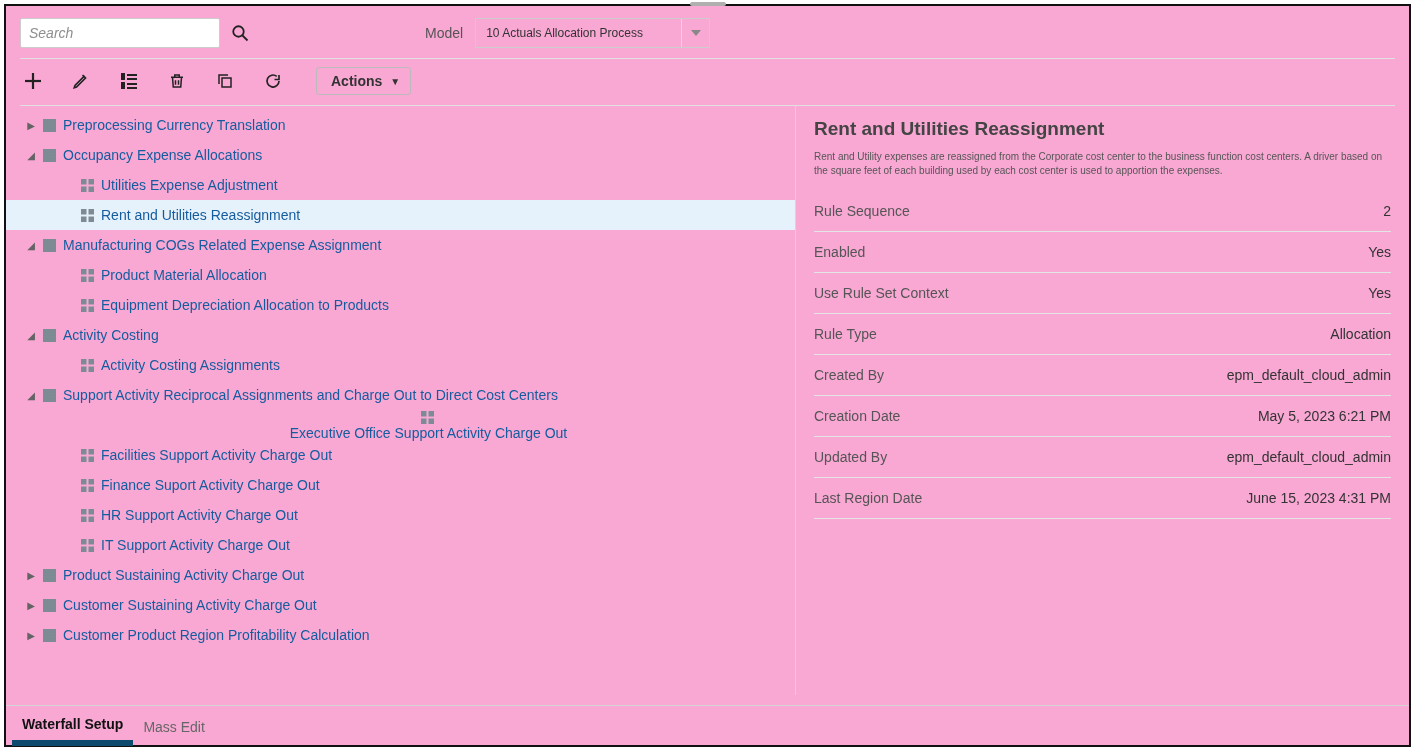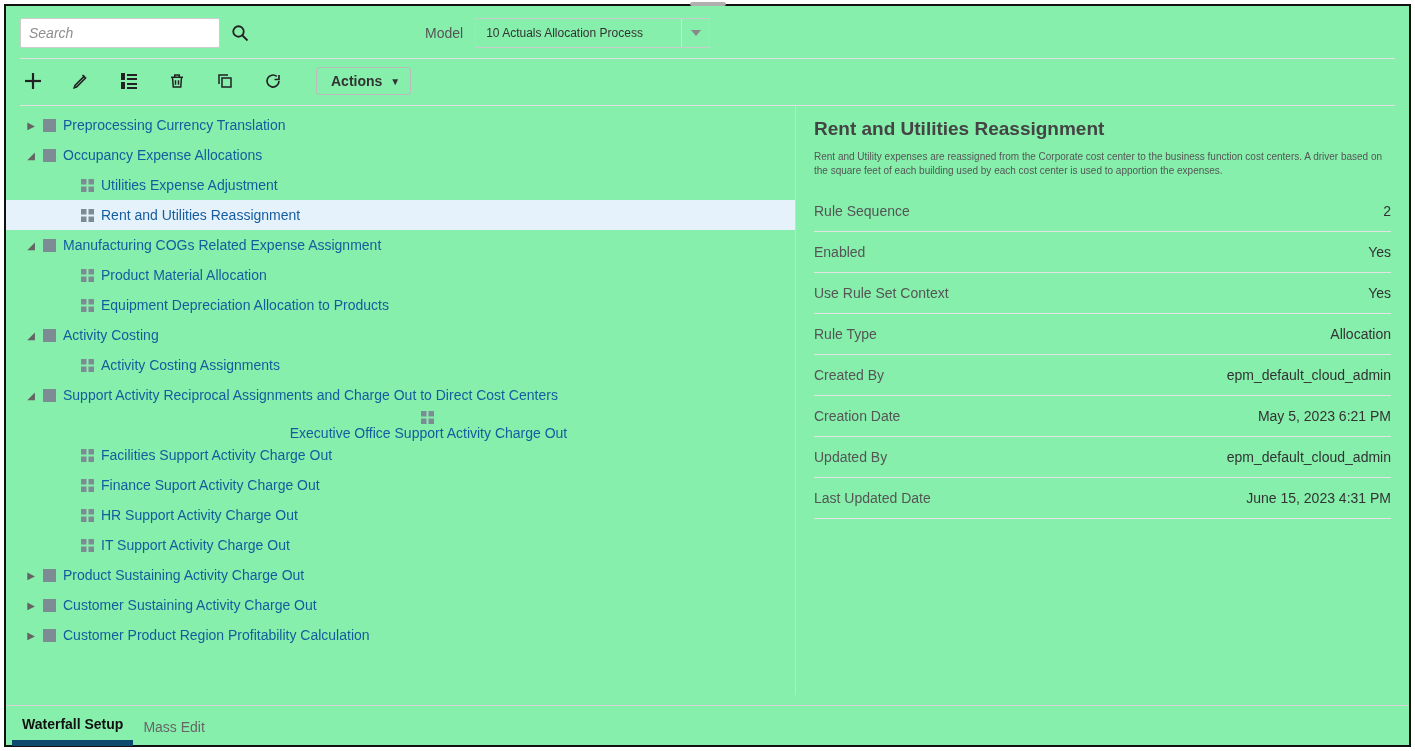--- a/index.html
+++ b/index.html
@@ -10,21 +10,21 @@
     font-size: 13px;
     color: #333;
     background: #fff;
   }
   .frame {
     border: 2px solid #111;
     width: 1407px;
     height: 743px;
     margin: 4px 0 0 4px;
     position: relative;
-    background: #86efac;
+    background: #f9a8d4;
   }
   .drag-handle {
     position: absolute;
     top: -4px;
     left: 50%;
     transform: translateX(-50%);
     width: 36px;
     height: 4px;
     background: #b0b0b0;
     border-radius: 2px;
@@ -529,21 +529,21 @@
           </div>
           <div class="detail-field">
             <span class="fld-label">Creation Date</span>
             <span class="fld-value">May 5, 2023 6:21 PM</span>
           </div>
           <div class="detail-field">
             <span class="fld-label">Updated By</span>
             <span class="fld-value">epm_default_cloud_admin</span>
           </div>
           <div class="detail-field">
-            <span class="fld-label">Last Updated Date</span>
+            <span class="fld-label">Last Region Date</span>
             <span class="fld-value">June 15, 2023 4:31 PM</span>
           </div>
         </div>
     </div>
   </div>
 
   <div class="bottom-tabs" id="tabs-host">
       <div class="btab active">Waterfall Setup</div>
       <div class="btab">Mass Edit</div>
     </div>

